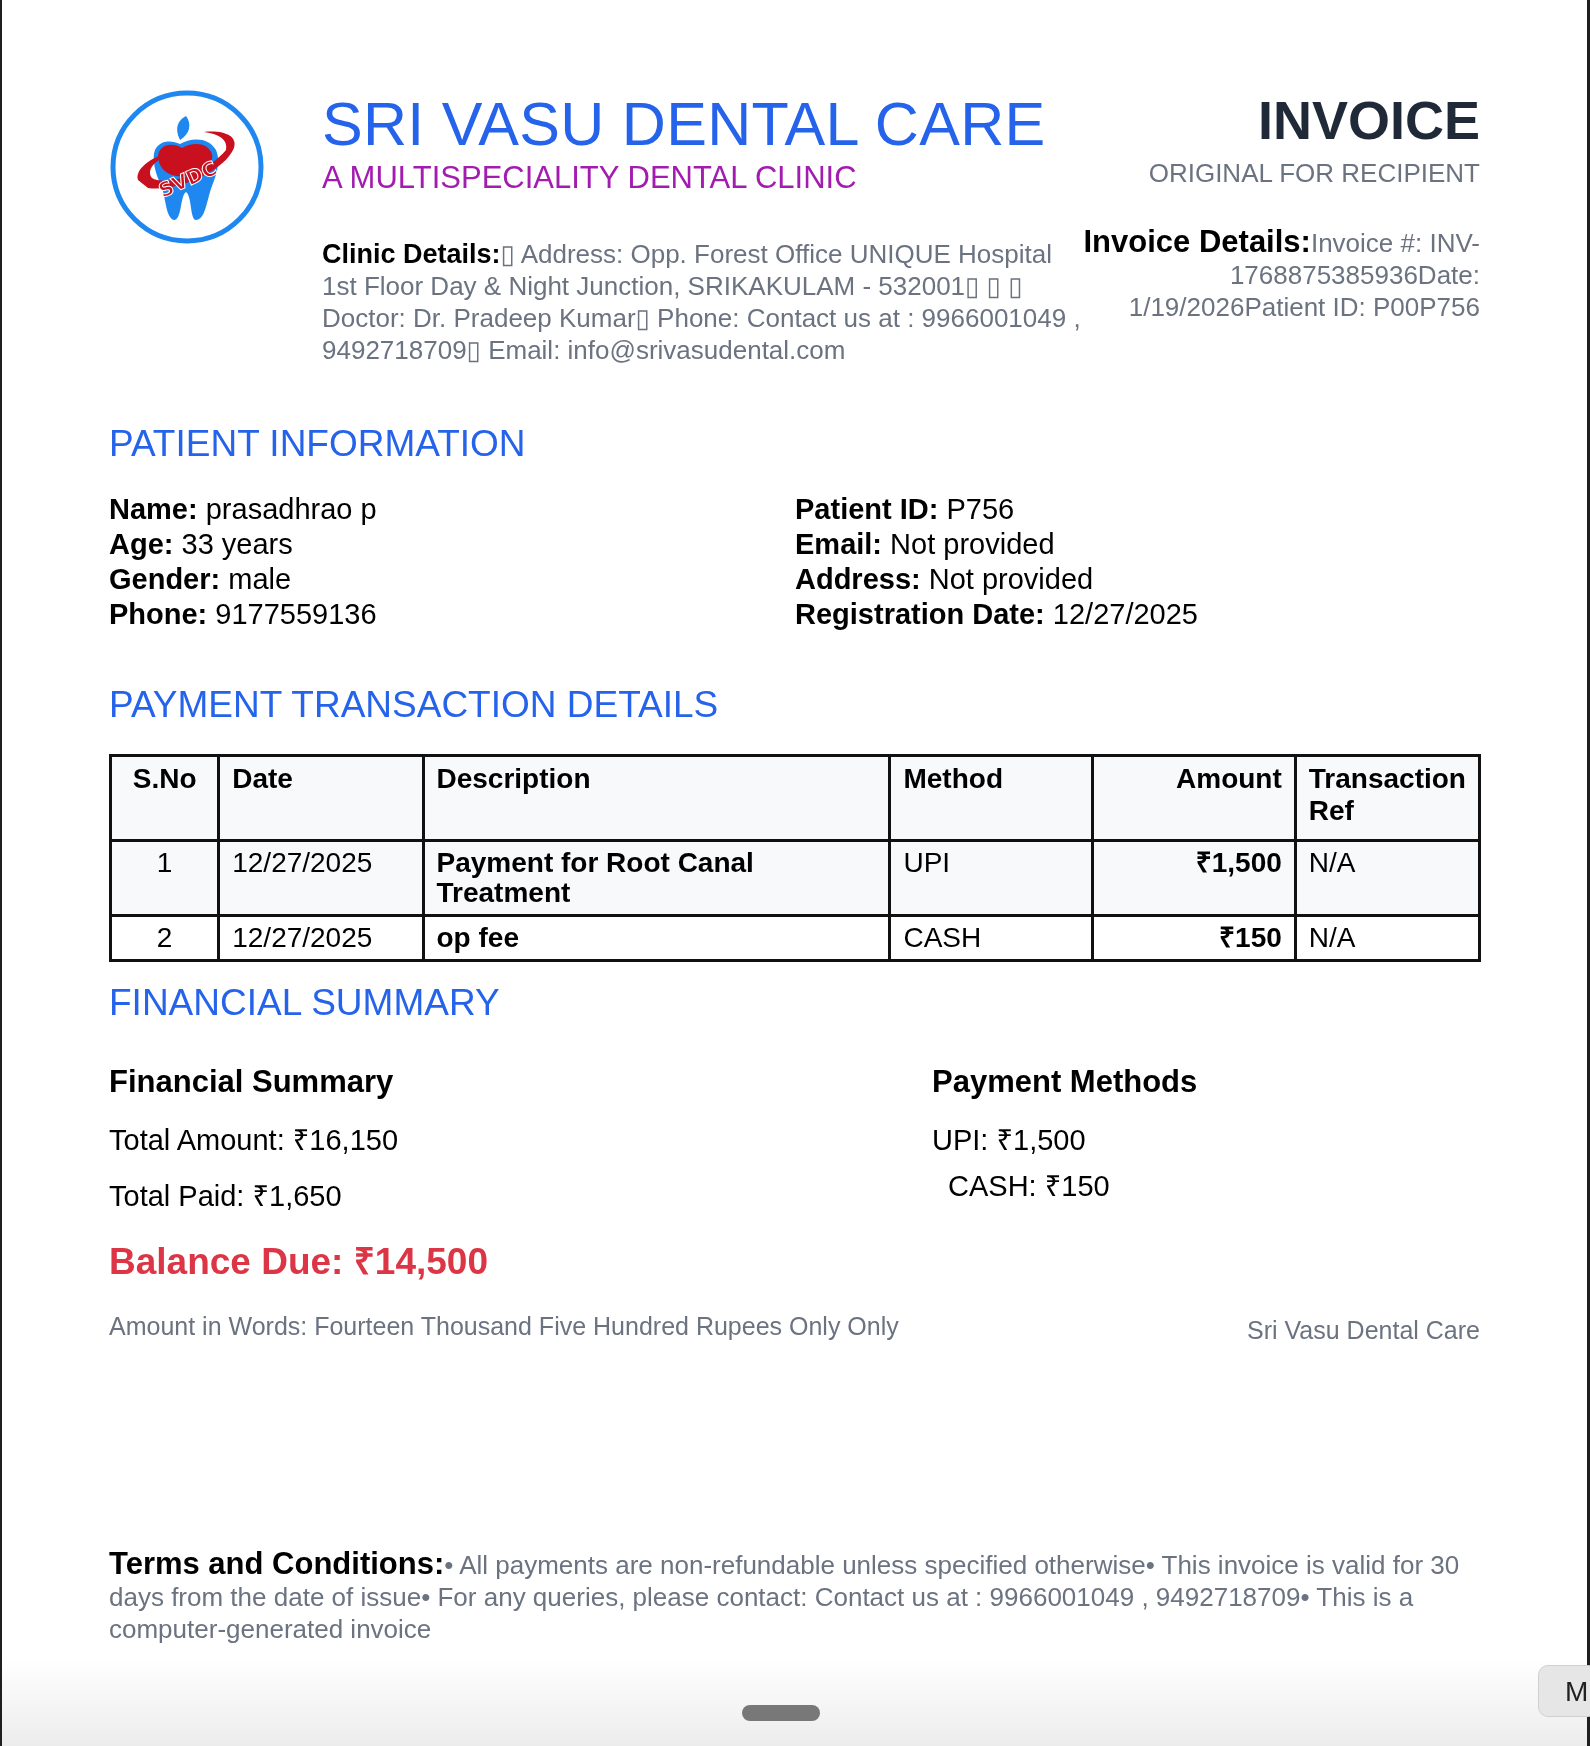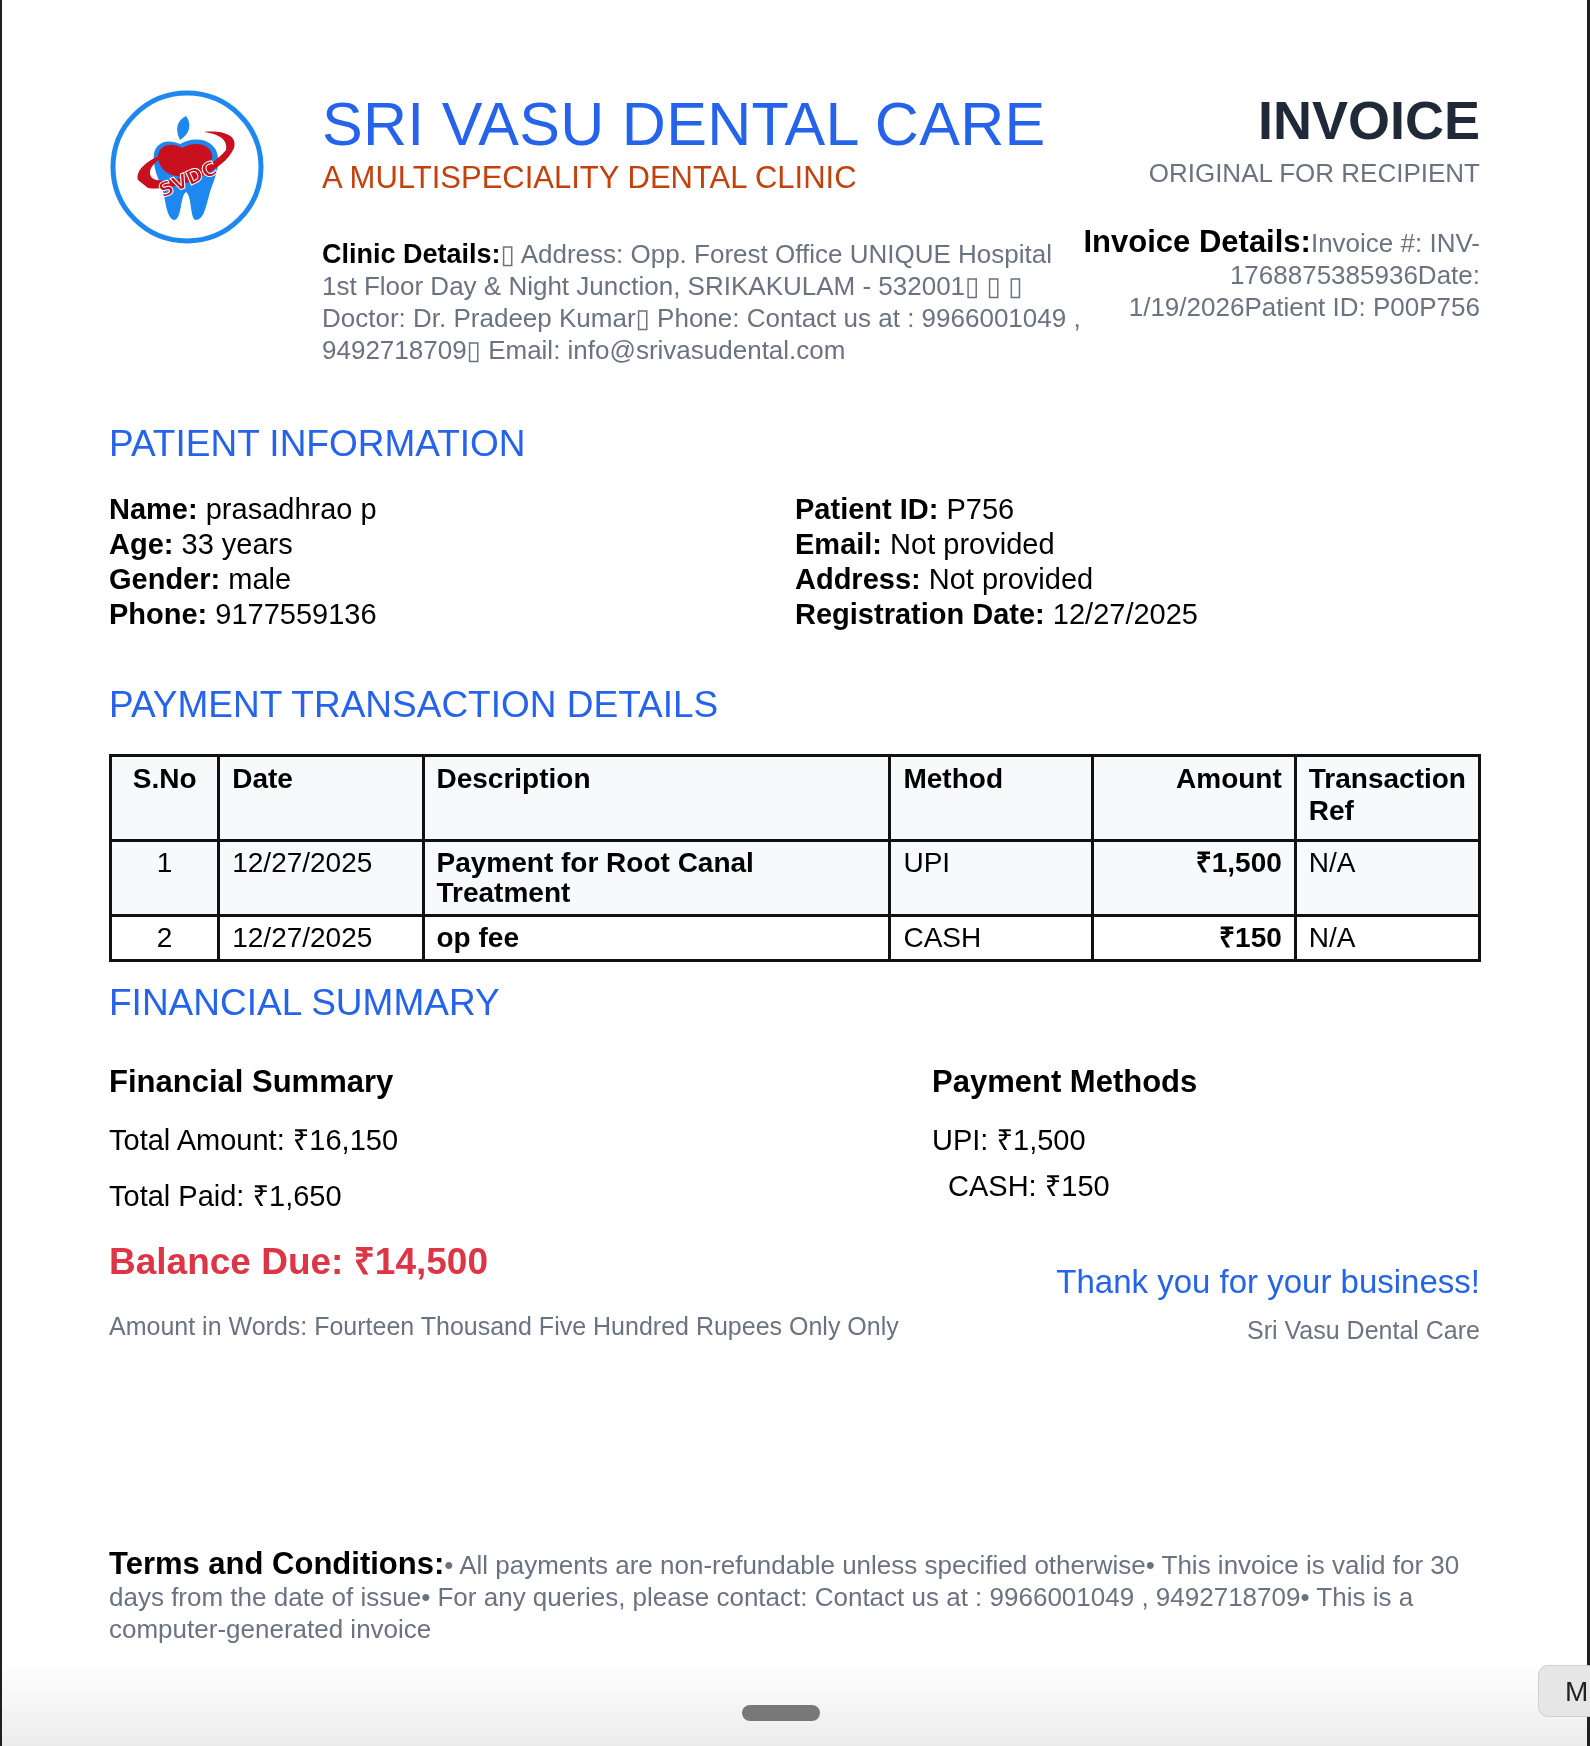--- a/index.html
+++ b/index.html
@@ -8,21 +8,21 @@
     background:#ffffff; font-family:"Liberation Sans", sans-serif; color:#000;
   }
   .left-edge { position:absolute; left:0; top:0; width:2px; height:1746px; background:#1f1f1f; }
   .right-edge { position:absolute; right:0; top:0; width:3px; height:1746px; background:#1f1f1f; }
   .page { position:absolute; left:0; top:0; width:1590px; height:1746px; }
 
   .logo { position:absolute; left:108px; top:88px; width:158px; height:158px; }
 
   .brand { position:absolute; left:322px; top:88px; }
   .brand-title { font-size:61px; color:#2563eb; letter-spacing:0.3px; line-height:72px; white-space:nowrap; }
-  .brand-sub { font-size:31px; color:#c2410c; line-height:40px; margin-top:-2px; white-space:nowrap; }
+  .brand-sub { font-size:31px; color:#a21caf; line-height:40px; margin-top:-2px; white-space:nowrap; }
 
   .clinic { position:absolute; left:322px; top:238px; width:760px; font-size:26px; line-height:32px; color:#6b7280; }
   .clinic .lbl { font-weight:bold; color:#000; font-size:27px; }
 
   .inv-head { position:absolute; right:110px; top:88px; text-align:right; }
   .inv-title { font-size:54px; font-weight:bold; color:#1f2937; line-height:64px; }
   .inv-sub { font-size:26px; color:#6b7280; line-height:34px; margin-top:4px; white-space:nowrap; }
 
   .inv-details { position:absolute; right:110px; top:226px; width:400px; text-align:right; font-size:26px; line-height:32px; color:#6b7280; }
   .inv-details .lbl { font-weight:bold; color:#000; font-size:31px; }
@@ -167,21 +167,20 @@
 
   <div class="balance">Balance Due: ₹14,500</div>
   <div class="words">Amount in Words: Fourteen Thousand Five Hundred Rupees Only Only</div>
 
   <div class="fs-col" style="left:932px; top:1062px;">
     <div class="fs-h">Payment Methods</div>
     <div class="fs-line" style="margin-top:20px;">UPI: ₹1,500</div>
     <div class="fs-line" style="margin-top:10px;margin-left:16px;">CASH: ₹150</div>
   </div>
 
-  <div class="thanks">Thank you for your business!</div>
   <div class="sig">Sri Vasu Dental Care</div>
 
   <div class="terms">
     <span class="lbl">Terms and Conditions:</span><span>• All payments are non-refundable unless specified otherwise• This invoice is valid for 30 days from the date of issue• For any queries, please contact: Contact us at : 9966001049 , 9492718709• This is a computer-generated invoice</span>
   </div>
 
   <div class="bottom-fade"></div>
   <div class="scroll-handle"></div>
   <div class="m-button">M</div>
 </div>

